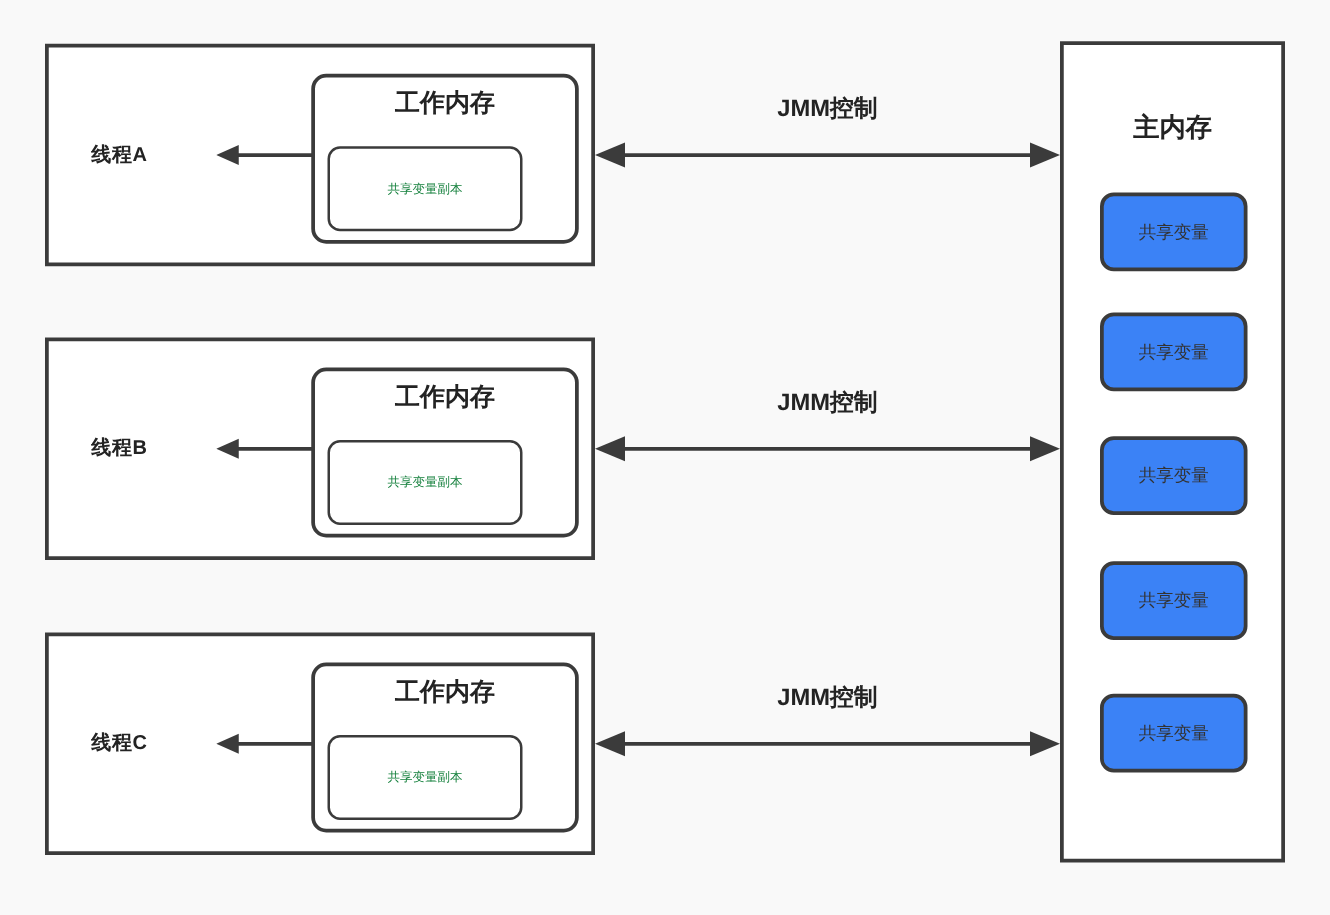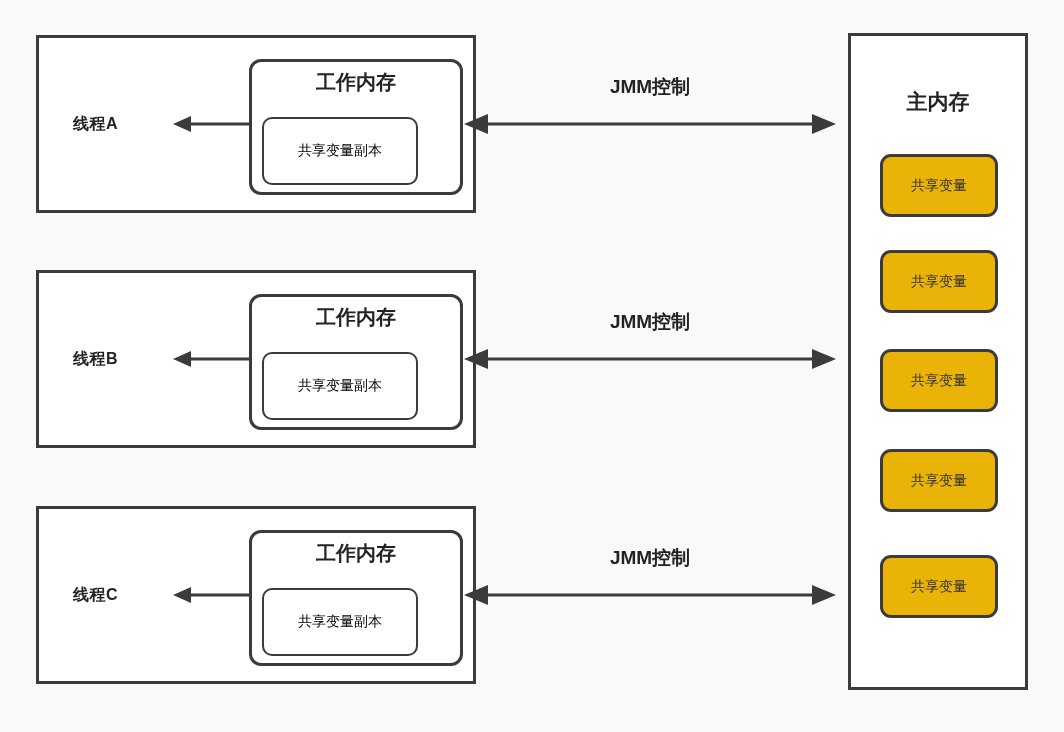--- a/index.html
+++ b/index.html
@@ -90,29 +90,29 @@
     height: 68px;
     border: 2px solid #3b3b3b;
     border-radius: 10px;
     background: #ffffff;
     box-sizing: border-box;
     display: flex;
     align-items: center;
     justify-content: center;
   }
   .shared-copy-label {
-    font-size: 14px;
-    color: #000000;
+    font-size: 10px;
+    color: #15803d;
     white-space: nowrap;
   }
 
   
   .jmm-channel {
     position: absolute;
-    left: 464px;
+    left: 476px;
     width: 372px;
     height: 100px;
   }
   .jmm-channel.c0 { top: 74px; }
   .jmm-channel.c1 { top: 309px; }
   .jmm-channel.c2 { top: 545px; }
 
   .jmm-label {
     position: absolute;
     left: 0;
@@ -154,21 +154,21 @@
     color: #232323;
     white-space: nowrap;
   }
   .shared-var {
     position: absolute;
     left: 29px;
     width: 118px;
     height: 63px;
     border: 3px solid #3b3b3b;
     border-radius: 11px;
-    background: #eab308;
+    background: #3b82f6;
     box-sizing: border-box;
     display: flex;
     align-items: center;
     justify-content: center;
   }
   .shared-var-label {
     font-size: 14px;
     color: #333333;
     white-space: nowrap;
   }

